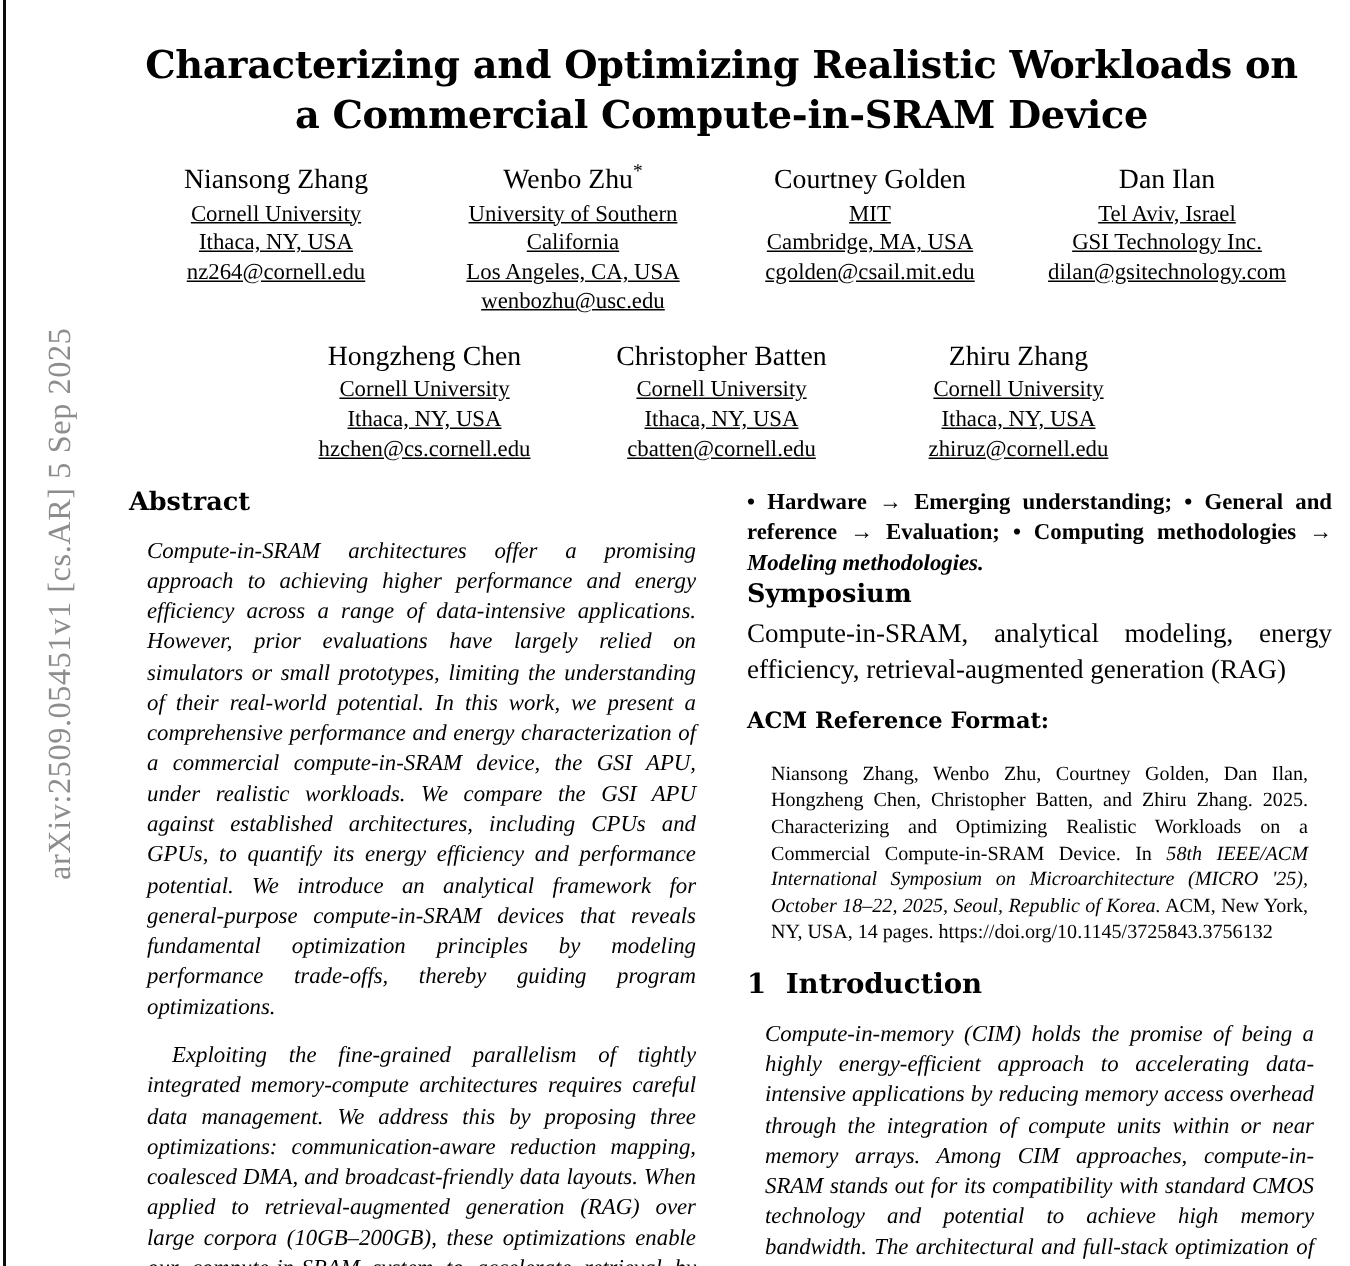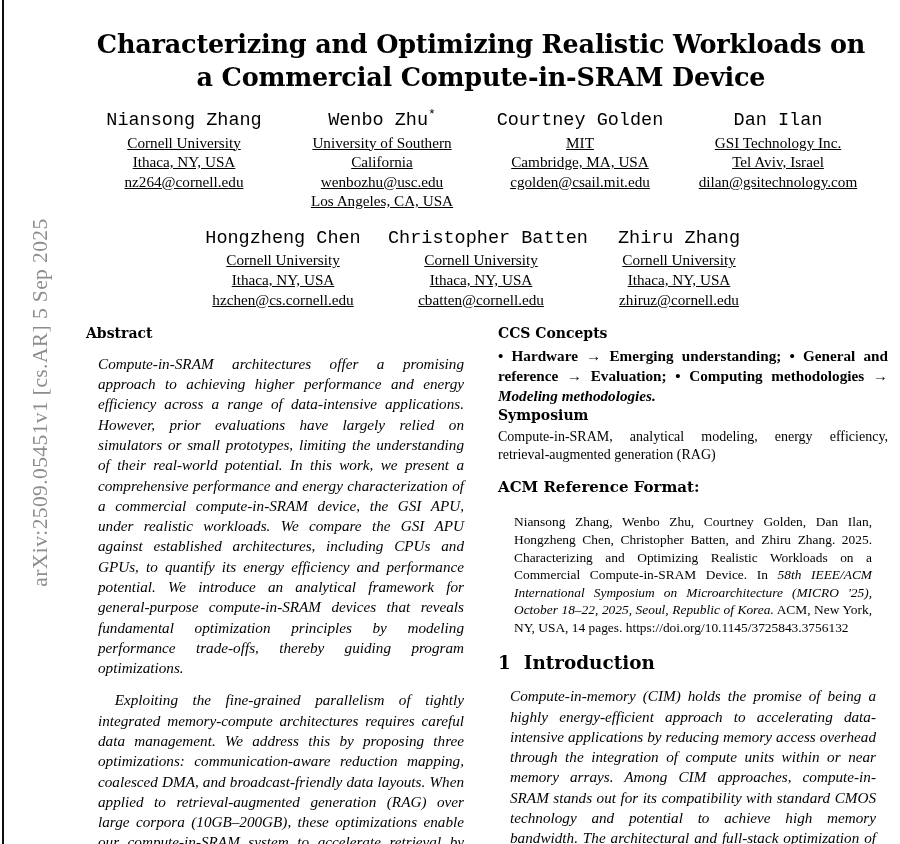--- a/index.html
+++ b/index.html
@@ -84,21 +84,20 @@
     padding: 0 6px;
     box-sizing: border-box;
   }
   #author-row-1 .author { width: 198px; }
   #author-row-2 .author { width: 198px; }
 
   .author-name {
     font-size: 18.5px;
     line-height: 1.26;
     white-space: nowrap;
-    font-family: Liberation Mono, monospace;
   }
   .author-name .star {
     font-size: 13px;
     vertical-align: super;
     line-height: 0;
   }
   .author-line {
     font-size: 15.2px;
     line-height: 1.29;
     text-decoration: underline;
@@ -112,21 +111,21 @@
     gap: 22px;
   }
   .column {
     width: 390px;
     flex: 0 0 390px;
   }
 
   h2.sec-head {
     font-family: "DejaVu Serif", serif;
     font-weight: bold;
-    font-size: 14px;
+    font-size: 17px;
     margin: 0 0 4px 0;
     line-height: 1.2;
   }
   h2.num-head {
     font-family: "DejaVu Serif", serif;
     font-weight: bold;
     font-size: 18.4px;
     margin: 0 0 5px 0;
     line-height: 1.2;
     display: flex;
@@ -151,21 +150,21 @@
     text-align: justify;
     margin: 0;
     font-weight: bold;
   }
   .ccs-text .ital {
     font-style: italic;
     font-weight: bold;
   }
 
   .kw-text {
-    font-size: 14px;
+    font-size: 18px;
     line-height: 1.335;
     text-align: justify;
     margin: 0;
   }
 
   .ref-head {
     font-family: "DejaVu Serif", serif;
     font-weight: bold;
     font-size: 15px;
     margin: 0;
@@ -202,33 +201,33 @@
   <div class="author-row" id="author-row-1">
     <div class="author">
       <div class="author-name"><span>Niansong Zhang</span><span class="star"></span></div>
       <div class="author-line">Cornell University</div>
       <div class="author-line">Ithaca, NY, USA</div>
       <div class="author-line">nz264@cornell.edu</div>
     </div>
     <div class="author">
       <div class="author-name"><span>Wenbo Zhu</span><span class="star">*</span></div>
       <div class="author-line">University of Southern California</div>
+      <div class="author-line">Los Angeles, CA, USA</div>
       <div class="author-line">wenbozhu@usc.edu</div>
-      <div class="author-line">Los Angeles, CA, USA</div>
     </div>
     <div class="author">
       <div class="author-name"><span>Courtney Golden</span><span class="star"></span></div>
       <div class="author-line">MIT</div>
       <div class="author-line">Cambridge, MA, USA</div>
       <div class="author-line">cgolden@csail.mit.edu</div>
     </div>
     <div class="author">
       <div class="author-name"><span>Dan Ilan</span><span class="star"></span></div>
+      <div class="author-line">Tel Aviv, Israel</div>
       <div class="author-line">GSI Technology Inc.</div>
-      <div class="author-line">Tel Aviv, Israel</div>
       <div class="author-line">dilan@gsitechnology.com</div>
     </div>
   </div>
 
   <div class="author-row" id="author-row-2">
     <div class="author">
       <div class="author-name">Hongzheng Chen</div>
       <div class="author-line">Cornell University</div>
       <div class="author-line">Ithaca, NY, USA</div>
       <div class="author-line">hzchen@cs.cornell.edu</div>
@@ -249,21 +248,20 @@
 
   <div id="columns">
 
     <div class="column" id="column-left">
       <h2 class="sec-head">Abstract</h2>
       <p class="body-text">Compute-in-SRAM architectures offer a promising approach to achieving higher performance and energy efficiency across a range of data-intensive applications. However, prior evaluations have largely relied on simulators or small prototypes, limiting the understanding of their real-world potential. In this work, we present a comprehensive performance and energy characterization of a commercial compute-in-SRAM device, the GSI APU, under realistic workloads. We compare the GSI APU against established architectures, including CPUs and GPUs, to quantify its energy efficiency and performance potential. We introduce an analytical framework for general-purpose compute-in-SRAM devices that reveals fundamental optimization principles by modeling performance trade-offs, thereby guiding program optimizations.</p>
       <p class="body-text"><span>Exploiting the fine-grained parallelism of tightly integrated memory-compute architectures requires careful data management. We address this by proposing three optimizations: communication-aware reduction mapping, coalesced DMA, and broadcast-friendly data layouts. When applied to retrieval-augmented generation (RAG) over large corpora (10GB–200GB), these optimizations enable our compute-in-SRAM system to accelerate retrieval by 4.8×–6.6× over an optimized CPU baseline, improving end-to-end RAG latency by 1.1×–1.8×. </span><mark class="hl">The shared off-chip memory bandwidth is modeled using a simulated HBM, while all other components are measured on the real compute-in-SRAM device. Critically, this system matches the performance of an NVIDIA A6000 GPU for RAG while being significantly more energy-efficient (54.4×-117.9× reduction).</mark></p>
     </div>
 
     <div class="column" id="column-right">
-      <h2 class="sec-head">CCS Concepts</h2>
       <p class="ccs-text"><span>• Hardware → Emerging understanding; • General and reference → Evaluation; • Computing methodologies → </span><span class="ital">Modeling methodologies.</span></p>
 
       <h2 class="sec-head sec-gap">Symposium</h2>
       <p class="kw-text">Compute-in-SRAM, analytical modeling, energy efficiency, retrieval-augmented generation (RAG)</p>
 
       <div style="height:13px"></div>
       <div class="ref-head">ACM Reference Format:</div>
       <p class="ref-body"><span>Niansong Zhang, Wenbo Zhu, Courtney Golden, Dan Ilan, Hongzheng Chen, Christopher Batten, and Zhiru Zhang. 2025. Characterizing and Optimizing Realistic Workloads on a Commercial Compute-in-SRAM Device. In </span><span class="ital">58th IEEE/ACM International Symposium on Microarchitecture (MICRO '25), October 18–22, 2025, Seoul, Republic of Korea.</span><span> ACM, New York, NY, USA, 14 pages. https://doi.org/10.1145/3725843.3756132</span></p>
 
       <h2 class="num-head sec-gap">

